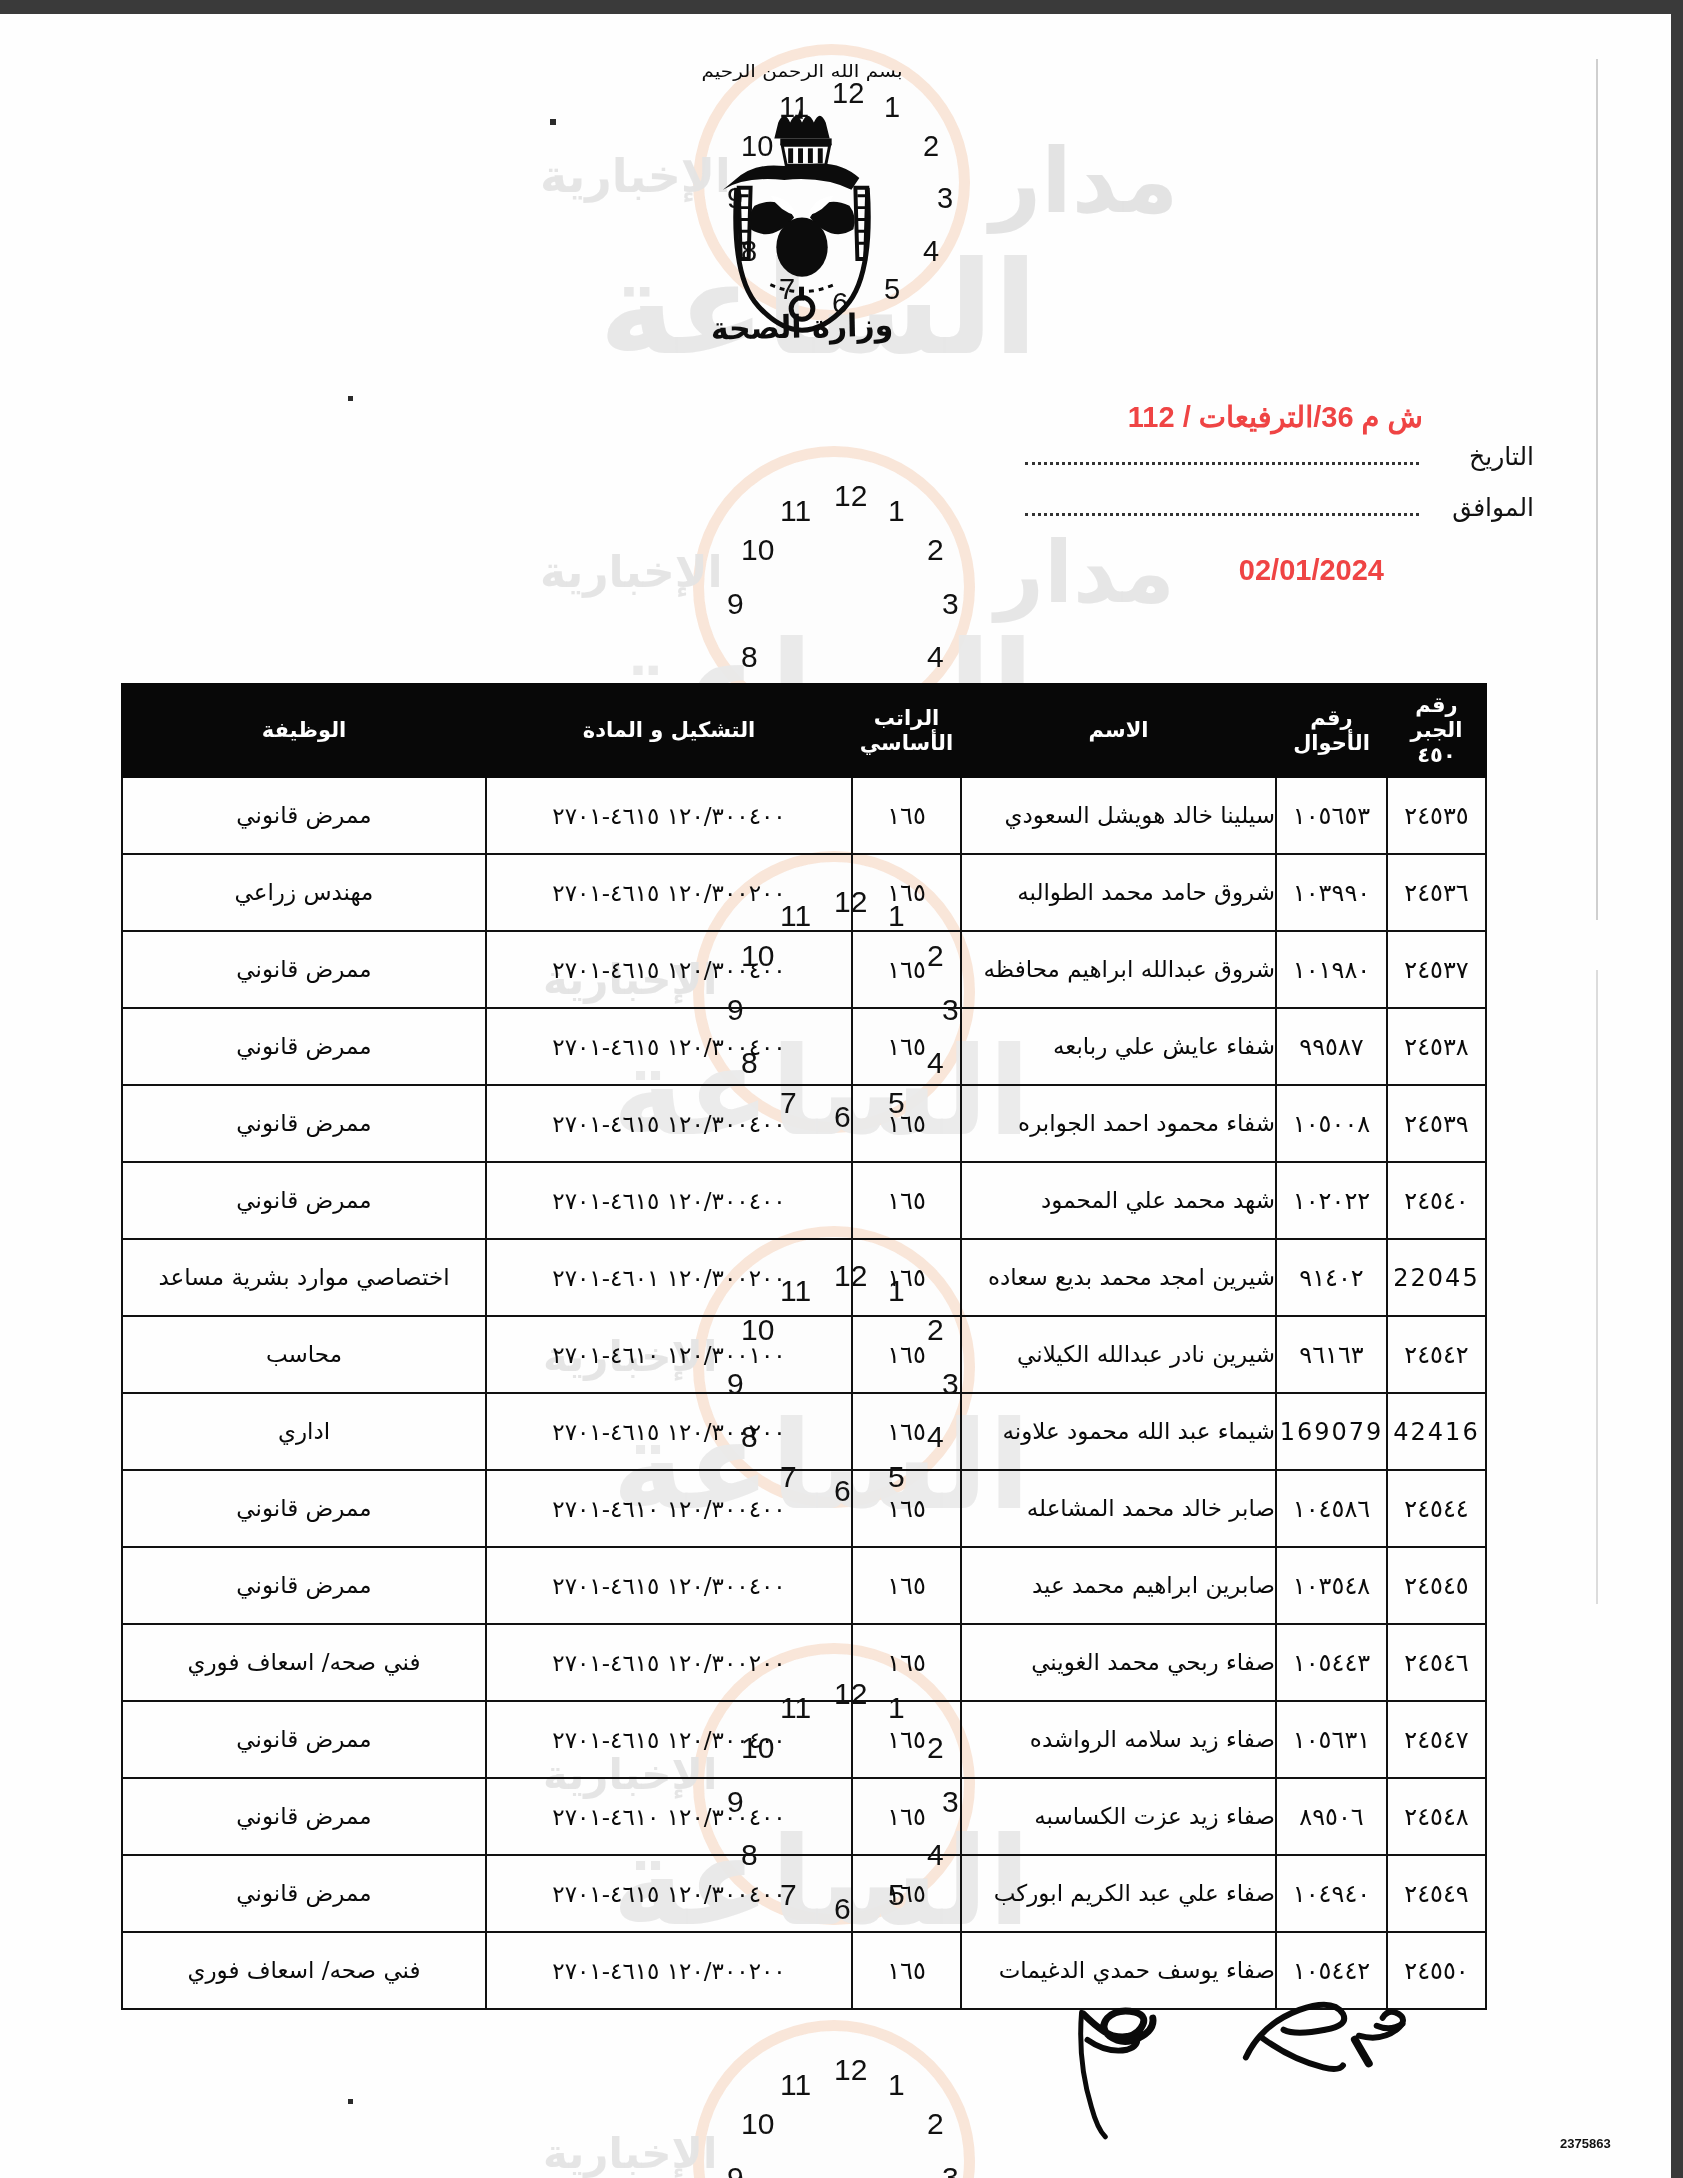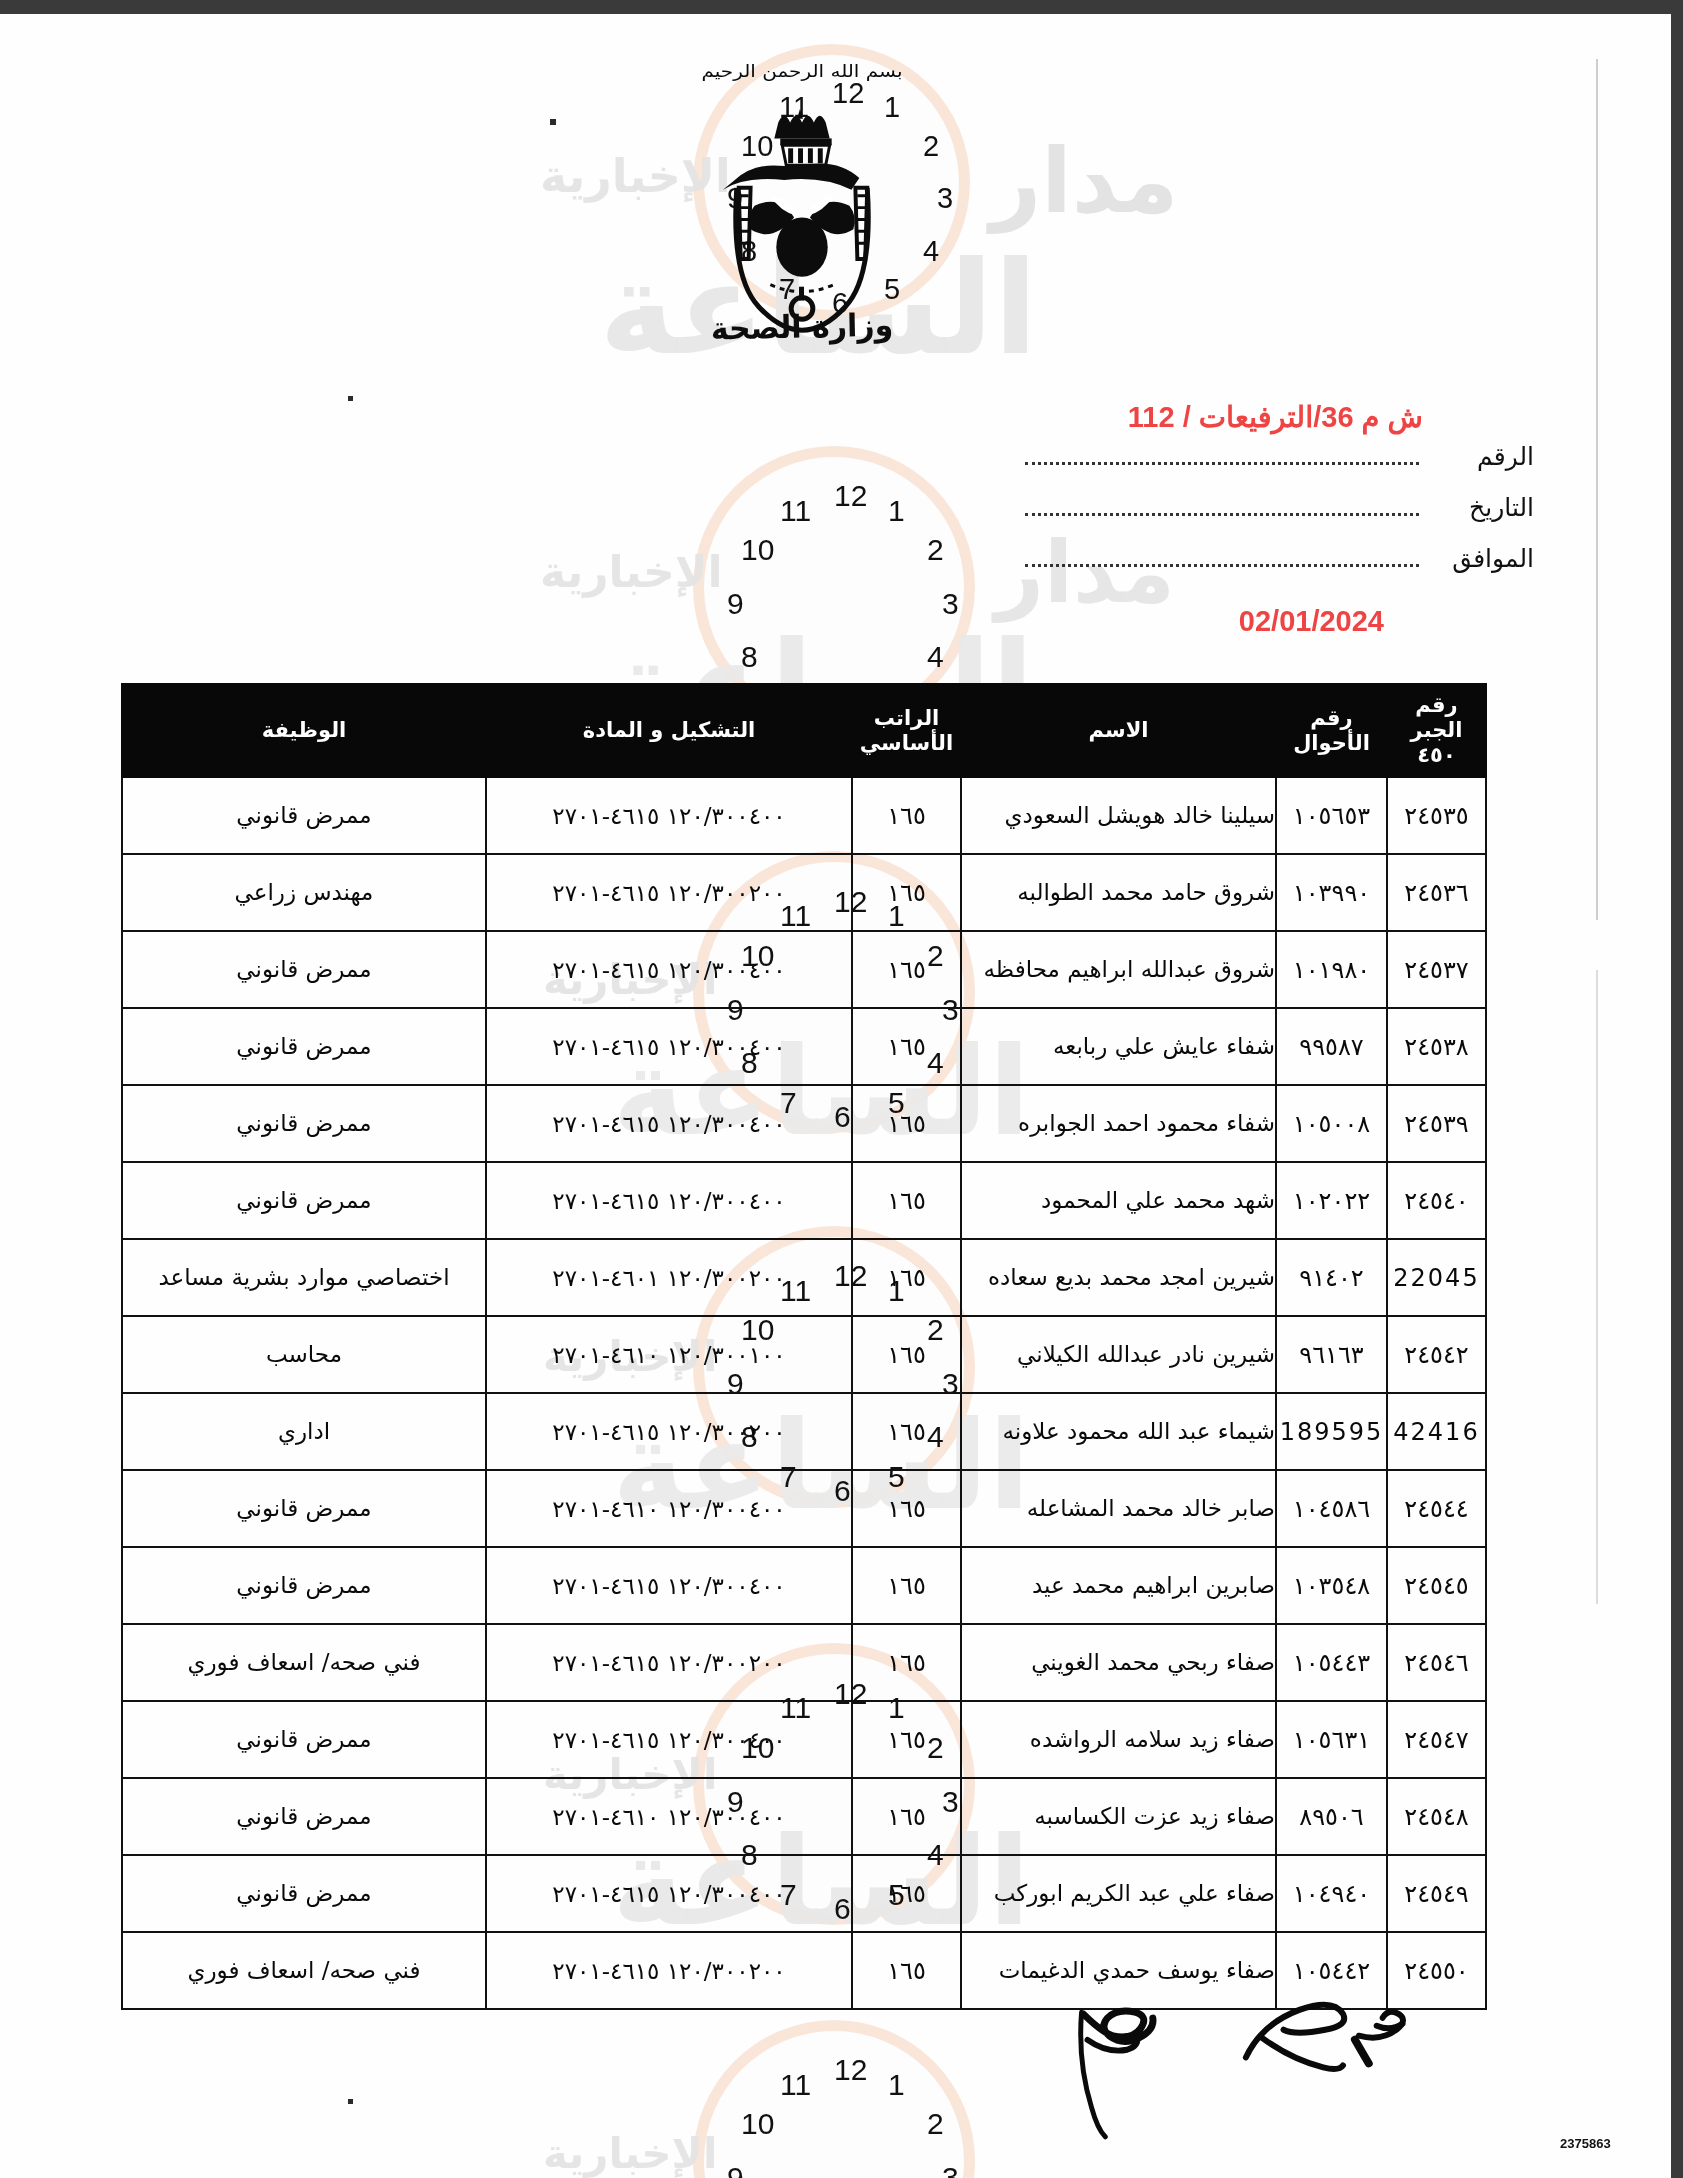--- a/index.html
+++ b/index.html
@@ -475,24 +475,20 @@
         <rect x="107" y="200" width="5" height="14"></rect>
         <circle cx="110" cy="222" r="11" fill="none" stroke="#0c0c0c" stroke-width="5"></circle>
       </g>
     </svg>
   </div>
   <div class="ministry">وزارة الصحة</div>
 
   <div class="hdr">
     <div class="hdr-value num">ش م 36/الترفيعات / 112</div>
     <div class="hdr-row">
-      <div class="hdr-label">الرقم</div>
-      <div class="hdr-dots"></div>
-    </div>
-    <div class="hdr-row">
       <div class="hdr-label">التاريخ</div>
       <div class="hdr-dots"></div>
     </div>
     <div class="hdr-row" style="position:relative;">
       <div class="hdr-label">الموافق</div>
       <div class="hdr-dots"></div>
       <div class="hdr-value date">02/01/2024</div>
     </div>
   </div>
 
@@ -587,21 +583,21 @@
         <tr>
           <td class="c-jbr">٢٤٥٤٢</td>
           <td class="c-ahwal">٩٦١٦٣</td>
           <td class="c-name">شيرين نادر عبدالله الكيلاني</td>
           <td class="c-salary">١٦٥</td>
           <td class="c-form">١٢٠/٣٠٠١٠٠  ٤٦١٠-٢٧٠١</td>
           <td class="c-job">محاسب</td>
         </tr>
         <tr>
           <td class="c-jbr">42416</td>
-          <td class="c-ahwal">189595</td>
+          <td class="c-ahwal">169079</td>
           <td class="c-name">شيماء عبد الله محمود علاونه</td>
           <td class="c-salary">١٦٥</td>
           <td class="c-form">١٢٠/٣٠٠٢٠٠  ٤٦١٥-٢٧٠١</td>
           <td class="c-job">اداري</td>
         </tr>
         <tr>
           <td class="c-jbr">٢٤٥٤٤</td>
           <td class="c-ahwal">١٠٤٥٨٦</td>
           <td class="c-name">صابر خالد محمد المشاعله</td>
           <td class="c-salary">١٦٥</td>

